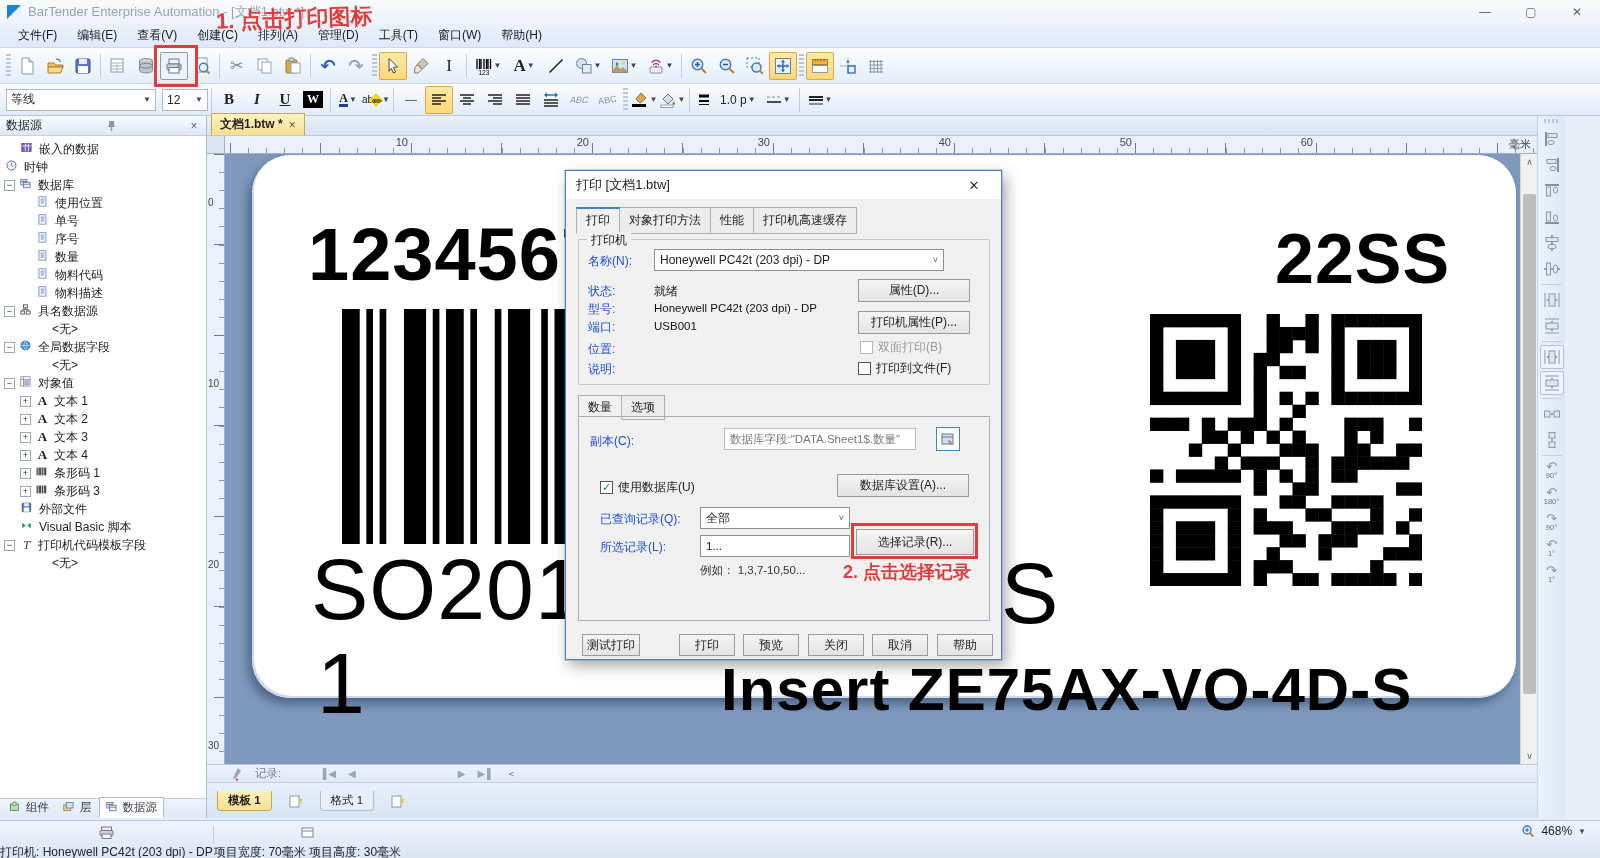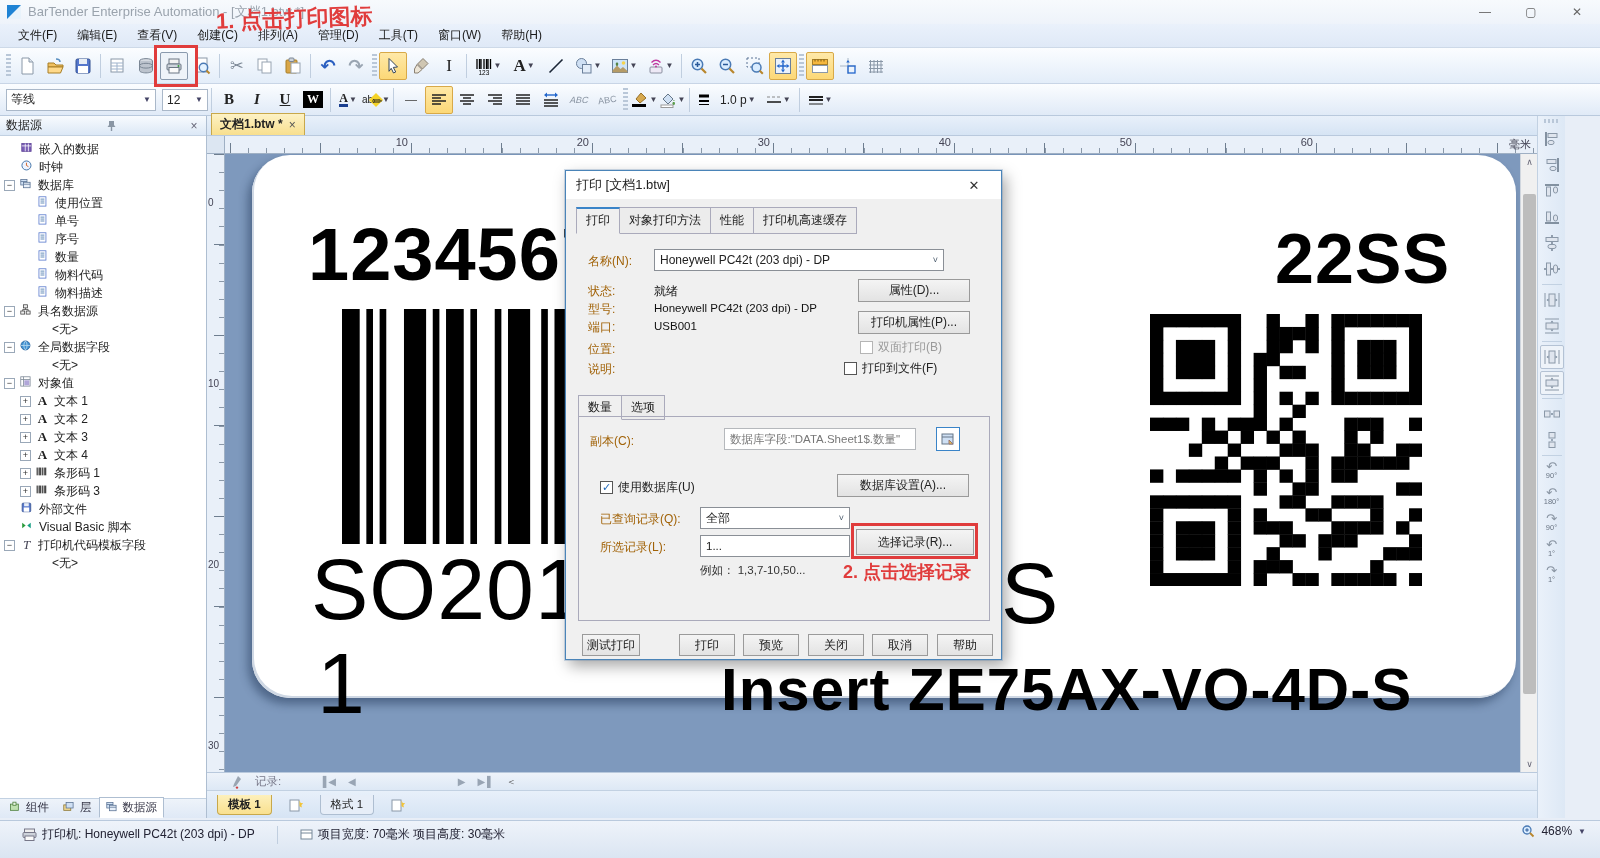--- a/index.html
+++ b/index.html
@@ -89,21 +89,21 @@
   .vscroll .thumb { position:absolute; left:2px; width:13px; background:#bdbdbd; border-radius:2px; }
 
   .labelcard { position:absolute; left:27px; top:1px; width:1264px; height:543px; background:#fff;
     border-radius:38px; box-shadow:-4px 6px 10px rgba(20,40,70,.45), inset 2px -2px 0 #cfd8e4; }
   .lbltext { position:absolute; color:#000; font-weight:bold; letter-spacing:1px; line-height:1;
     font-family:"Liberation Sans","DejaVu Sans",sans-serif; }
 
   .recordbar { height:18px; background:linear-gradient(#eef3fa,#dde8f5); border-top:1px solid #b9c9dd;
     display:flex; align-items:center; gap:10px; padding-left:26px; font-size:11.5px; color:#778; }
   .recordbar .nav { color:#99a5b4; font-size:10px; letter-spacing:2px; }
-  .tpltabs { height:28px; background:linear-gradient(#e8f0fa,#d6e4f4); border-top:1px solid #c2d1e2;
+  .tpltabs { height:36px; background:linear-gradient(#e8f0fa,#d6e4f4); border-top:1px solid #c2d1e2;
     display:flex; align-items:center; padding-left:10px; gap:16px;text-align:right; }
   .tpltab { padding:2px 10px; font-size:11.5px; border:1px solid #aebed1; border-top:none;
     border-radius:0 0 4px 4px; background:#e7eef8; }
   .tpltab.active { background:linear-gradient(#fdf0bc,#f9e08f); border-color:#c8a84b; font-weight:bold; }
   .tplicon { width:16px; height:14px; display:inline-flex; }
 
   
   .rightbar { position:absolute; left:1537px; top:116px; width:28px; height:702px;
     background:linear-gradient(90deg,#eaf1fa,#dde8f5); border-left:1px solid #c2d1e2; padding-top:3px;
     display:flex; flex-direction:column; align-items:center; }
@@ -113,36 +113,36 @@
     border:1px solid transparent; border-radius:2px; margin:1px 0; }
   .rb-btn.boxed { border-color:#b4c2d4; background:#eef3f9; }
   .rb-btn .rot { font-size:13px; color:#8a95a3; line-height:10px; }
   .rb-btn .deg { font-size:7.5px; color:#6a7584; line-height:8px; }
   .rb-sep { width:20px; height:1px; background:#c2d1e2; margin:2px 0; }
 
   
   .statusbar { position:absolute; left:0; top:820px; width:1600px; height:38px;
     background:linear-gradient(#eef3fa,#dbe5f2); border-top:1px solid #b9c9dd;
     display:flex; align-items:flex-start; padding-top:3px; font-size:12px; color:#223; }
-  .sb-cell { display:flex; align-items:center; gap:5px; padding:2px 22px; height:20px; }
+  .sb-cell { display:flex; align-items:center; gap:5px; padding:2px 0; height:20px;flex-direction:column; }
   .sb-div { width:1px; height:18px; background:#c0cedf; margin-top:2px; }
   .sb-right { margin-left:auto; display:flex; align-items:center; gap:6px; padding-right:14px; }
 
   
   .dialog { position:absolute; left:565px; top:170px; width:437px; height:490px; background:#f0f0f0;
     border:1px solid #4a84b8; box-shadow:0 0 0 1px rgba(70,120,170,.25), 4px 6px 14px rgba(0,0,0,.35); z-index:60; }
   .dlg-title { height:28px; background:#fff; display:flex; align-items:center; padding:0 10px; font-size:13px; }
   .dlg-close { margin-left:auto; width:34px; text-align:center; color:#333; font-size:13px; }
   .dlg-tabs { position:absolute; left:10px; top:36px; display:flex; font-size:12px; }
   .dlg-tab { padding:4px 9px; border:1px solid #aab; border-left:none; background:#ececec; }
   .dlg-tab:first-child { border-left:1px solid #aab; }
   .dlg-tab.active { background:#f0f0f0; border-bottom-color:#f0f0f0; position:relative; top:0; border-top:2px solid #3a84c8; padding-top:3px; }
   .groupbox { position:absolute; border:1px solid #c6c6c6; border-radius:2px; }
   .groupbox .legend { position:absolute; top:-8px; left:8px; background:#f0f0f0; padding:0 4px; font-size:12px; }
-  .dlbl { position:absolute; font-size:12px; color:#a16207; }
+  .dlbl { position:absolute; font-size:12px; color:#1d4ed8; }
   .dval { position:absolute; font-size:11.5px; color:#111; }
   .dbtn { position:absolute; background:linear-gradient(#f4f4f4,#e3e3e3); border:1px solid #9a9a9a;
     font-size:12px; text-align:center; display:flex; align-items:center; justify-content:center; }
   .dinput { position:absolute; background:#fff; border:1px solid #8a8f96; font-size:11.5px;
     display:flex; align-items:center; padding:0 5px; }
   .dinput.disabled { color:#777; border-color:#b5b8bc; }
   .dcombo { position:absolute; background:#fff; border:1px solid #8a8f96; font-size:12px;
     display:flex; align-items:center; padding:0 5px; }
   .dcombo .carat { margin-left:auto; font-size:9px; color:#456; }
   .cb { position:absolute; display:flex; align-items:center; gap:5px; font-size:12px; }
@@ -576,21 +576,21 @@
   <div class="tree" id="tree">
       <div class="trow" style="padding-left: 20px;">
         <span class="ticon" style="display: inline-flex;">
           <svg width="14" height="14" viewBox="0 0 18 18">
             <rect x="1" y="2" width="12" height="10" fill="#7a5fb5" stroke="#5a3f95"></rect>
             <path d="M1 5h12M5.5 2v10M9.5 2v10" stroke="#fff"></path>
           </svg>
         </span>
         <span class="tlabel">嵌入的数据</span>
       </div>
-      <div class="trow" style="padding-left: 20px;">
+      <div class="trow" style="padding-left: 5px;">
         <span class="ticon" style="display: inline-flex;">
           <svg width="14" height="14" viewBox="0 0 18 18">
             <circle cx="7" cy="7" r="5.8" fill="#eef4ff" stroke="#3a6ea5" stroke-width="1.2"></circle>
             <path d="M7 3.5V7l2.6 1.6" stroke="#d06020" fill="none" stroke-width="1.2"></path>
           </svg>
         </span>
         <span class="tlabel">时钟</span>
       </div>
       <div class="trow" style="padding-left: 4px;">
         <span class="expander">−</span>
@@ -1310,40 +1310,43 @@
     <span>打印 [文档1.btw]</span>
     <span class="dlg-close">✕</span>
   </div>
   <div class="dlg-tabs" id="dlgtabs">
       <div class="dlg-tab active">打印</div>
       <div class="dlg-tab">对象打印方法</div>
       <div class="dlg-tab">性能</div>
       <div class="dlg-tab">打印机高速缓存</div>
     </div>
 
+  <div class="groupbox" style="left:12px;top:68px;width:412px;height:146px">
+    <span class="legend">打印机</span>
+  </div>
   <span class="dlbl" style="left:22px;top:82px">名称(N):</span>
   <div class="dcombo" style="left:88px;top:78px;width:290px;height:22px">
     <span>Honeywell PC42t (203 dpi) - DP</span>
       <span class="carat">˅</span>
   </div>
   <span class="dlbl" style="left:22px;top:112px">状态:</span>
   <span class="dval" style="left:88px;top:112px;font-size:12px">就绪</span>
   <div class="dbtn" style="left:292px;top:108px;width:112px;height:23px">属性(D)...</div>
   <span class="dlbl" style="left:22px;top:130px">型号:</span>
   <span class="dval" style="left:88px;top:131px">Honeywell PC42t (203 dpi) - DP</span>
   <span class="dlbl" style="left:22px;top:148px">端口:</span>
   <span class="dval" style="left:88px;top:149px">USB001</span>
   <div class="dbtn" style="left:292px;top:140px;width:112px;height:23px">打印机属性(P)...</div>
   <span class="dlbl" style="left:22px;top:170px">位置:</span>
   <div class="cb disabled" style="left:294px;top:168px">
     <span class="box"></span>
     <span>双面打印(B)</span>
   </div>
   <span class="dlbl" style="left:22px;top:190px">说明:</span>
-  <div class="cb" style="left:278px;top:189px">
+  <div class="cb" style="left:292px;top:189px">
     <span class="box"></span>
     <span>打印到文件(F)</span>
   </div>
 
   <div class="innertabs" style="left:12px;top:224px" id="innertabs">
       <div class="itab active">数量</div>
       <div class="itab">选项</div>
     </div>
   <div class="contentbox" style="left:12px;top:245px;width:412px;height:205px"></div>
 

